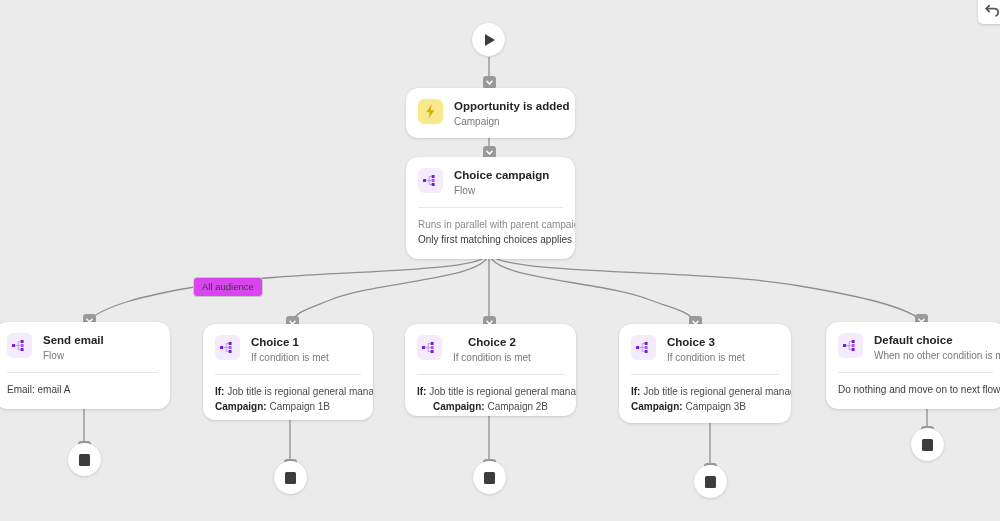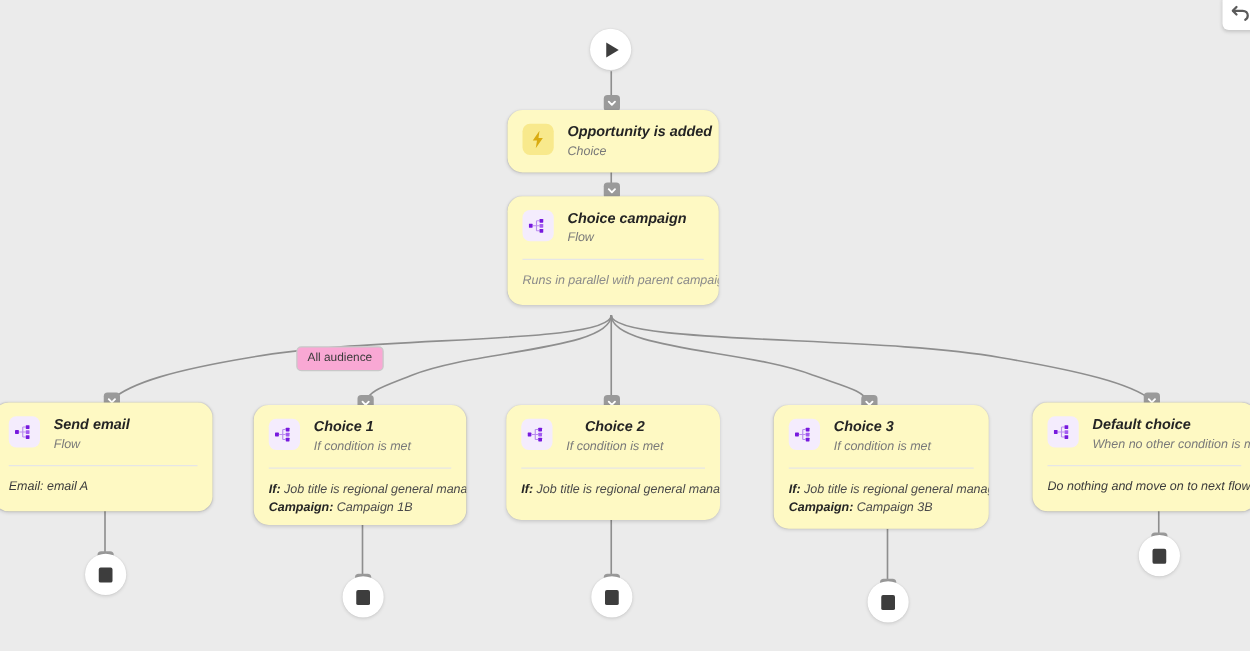--- a/index.html
+++ b/index.html
@@ -26,26 +26,25 @@
     left: 0;
     top: 0;
     width: 1000px;
     height: 521px;
     pointer-events: none;
   }
 
   
   .card {
     position: absolute;
-    background: #fef9c3;
+    background: #ffffff;
     border-radius: 12px;
     box-shadow: 0 1px 3px rgba(0,0,0,0.13), 0 0 1px rgba(0,0,0,0.10);
     box-sizing: border-box;
     overflow: hidden;
-    font-style: italic;
   }
   .card-head {
     display: flex;
     align-items: flex-start;
     padding: 11px 12px 10px 12px;
   }
   .node-icon {
     width: 25px;
     height: 25px;
     border-radius: 6px;
@@ -125,29 +124,28 @@
     background: #9a9a9a;
     display: flex;
     align-items: center;
     justify-content: center;
   }
   .conn-badge svg { display: block; }
 
   
   .branch-pill {
     position: absolute;
-    background: #f9a8d4;
+    background: #d946ef;
     border: 1px solid #c8c8c8;
     border-radius: 4px;
     padding: 3px 8px;
     font-size: 9.5px;
     color: #3b3b3b;
     line-height: 12px;
     white-space: nowrap;
-    margin-left: 44px;
   }
 
   
   .undo-panel {
     position: absolute;
     background: #ffffff;
     border-radius: 5px;
     box-shadow: 0 1px 3px rgba(0,0,0,0.16);
     display: flex;
     align-items: center;
@@ -191,21 +189,21 @@
 
   <div class="card" style="left:406px; top:88px; width:169px;">
     <div class="card-head">
       <div class="node-icon trigger">
         <svg width="13" height="15" viewBox="0 0 13 15">
           <path d="M7.6,0.5 L2.2,8.3 L5.6,8.3 L4.6,14.5 L10.3,6.3 L6.8,6.3 Z" fill="#d9ab10"></path>
         </svg>
       </div>
       <div class="head-text">
         <div class="node-title">Opportunity is added</div>
-        <div class="node-sub">Choice</div>
+        <div class="node-sub">Campaign</div>
       </div>
     </div>
   </div>
   <div class="conn-badge" style="left:483px; top:146px;">
     <svg width="9" height="9" viewBox="0 0 9 9">
         <path d="M2,3.3 L4.5,5.9 L7,3.3" stroke="#ffffff" stroke-width="1.5" fill="none" stroke-linecap="round" stroke-linejoin="round"></path>
       </svg>
   </div>
 
   <div class="card" style="left:406px; top:157px; width:169px;">
@@ -220,20 +218,21 @@
         </svg>
       </div>
       <div class="head-text">
         <div class="node-title">Choice campaign</div>
         <div class="node-sub">Flow</div>
       </div>
     </div>
     <div class="card-divider"></div>
     <div class="card-body">
       <div class="body-line muted">Runs in parallel with parent campaign</div>
+      <div class="body-line">Only first matching choices applies</div>
     </div>
   </div>
 
   <div class="branch-pill" style="left:193px; top:277px;">
     <span>All audience</span>
   </div>
 
   <div class="conn-badge" style="left:83px; top:314px;">
     <svg width="9" height="9" viewBox="0 0 9 9">
         <path d="M2,3.3 L4.5,5.9 L7,3.3" stroke="#ffffff" stroke-width="1.5" fill="none" stroke-linecap="round" stroke-linejoin="round"></path>
@@ -325,20 +324,24 @@
       <div class="head-text">
         <div class="node-title">Choice 2</div>
         <div class="node-sub">If condition is met</div>
       </div>
     </div>
     <div class="card-divider"></div>
     <div class="card-body">
       <div class="body-line">
         <b>If:</b>
         <span class="val"> Job title is regional general manager</span>
+      </div>
+      <div class="body-line">
+        <b>Campaign:</b>
+        <span class="val"> Campaign 2B</span>
       </div>
     </div>
   </div>
 
   <div class="card" style="left:619px; top:324px; width:172px; height:99px;">
     <div class="card-head">
       <div class="node-icon flow">
         <svg width="15" height="13" viewBox="0 0 15 13">
           <rect x="0" y="5" width="3.1" height="3.1" rx="0.5" fill="#7719de"></rect>
           <path d="M3.4,6.6 L6.2,6.6 M6.2,2.6 L6.2,10.6 M6.2,2.6 L8.4,2.6 M6.2,6.6 L8.4,6.6 M6.2,10.6 L8.4,10.6" stroke="#b98bee" stroke-width="0.9" fill="none"></path>

